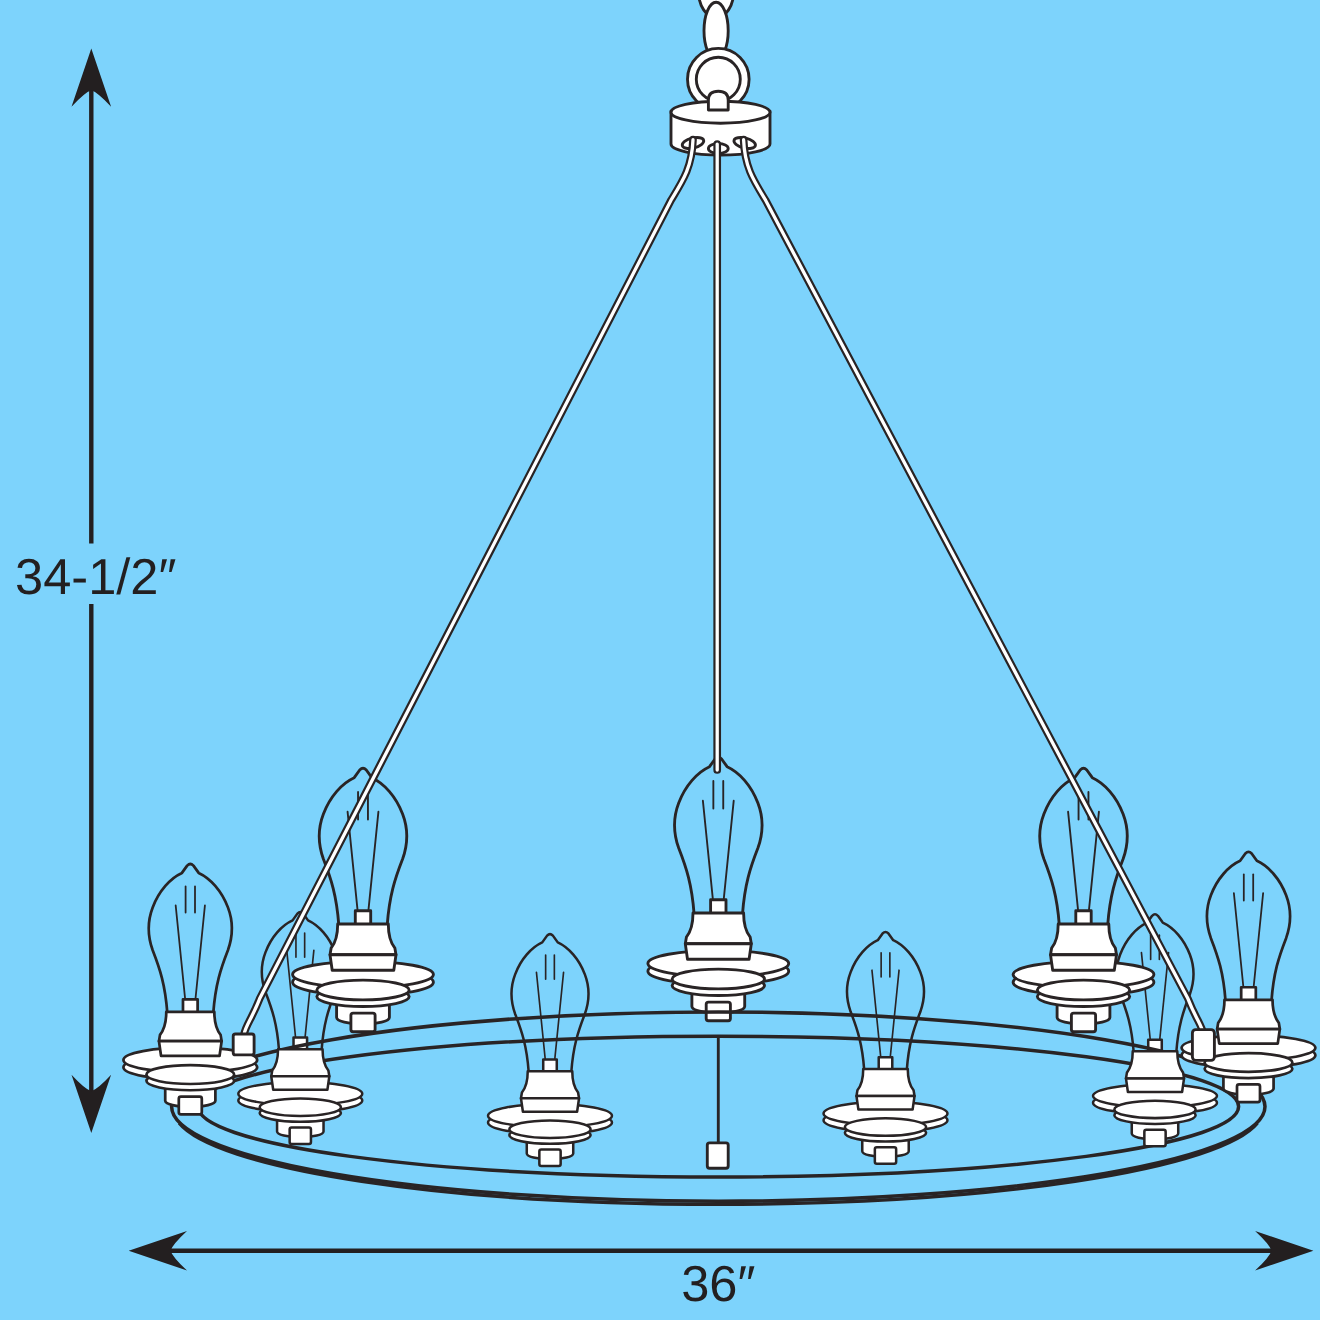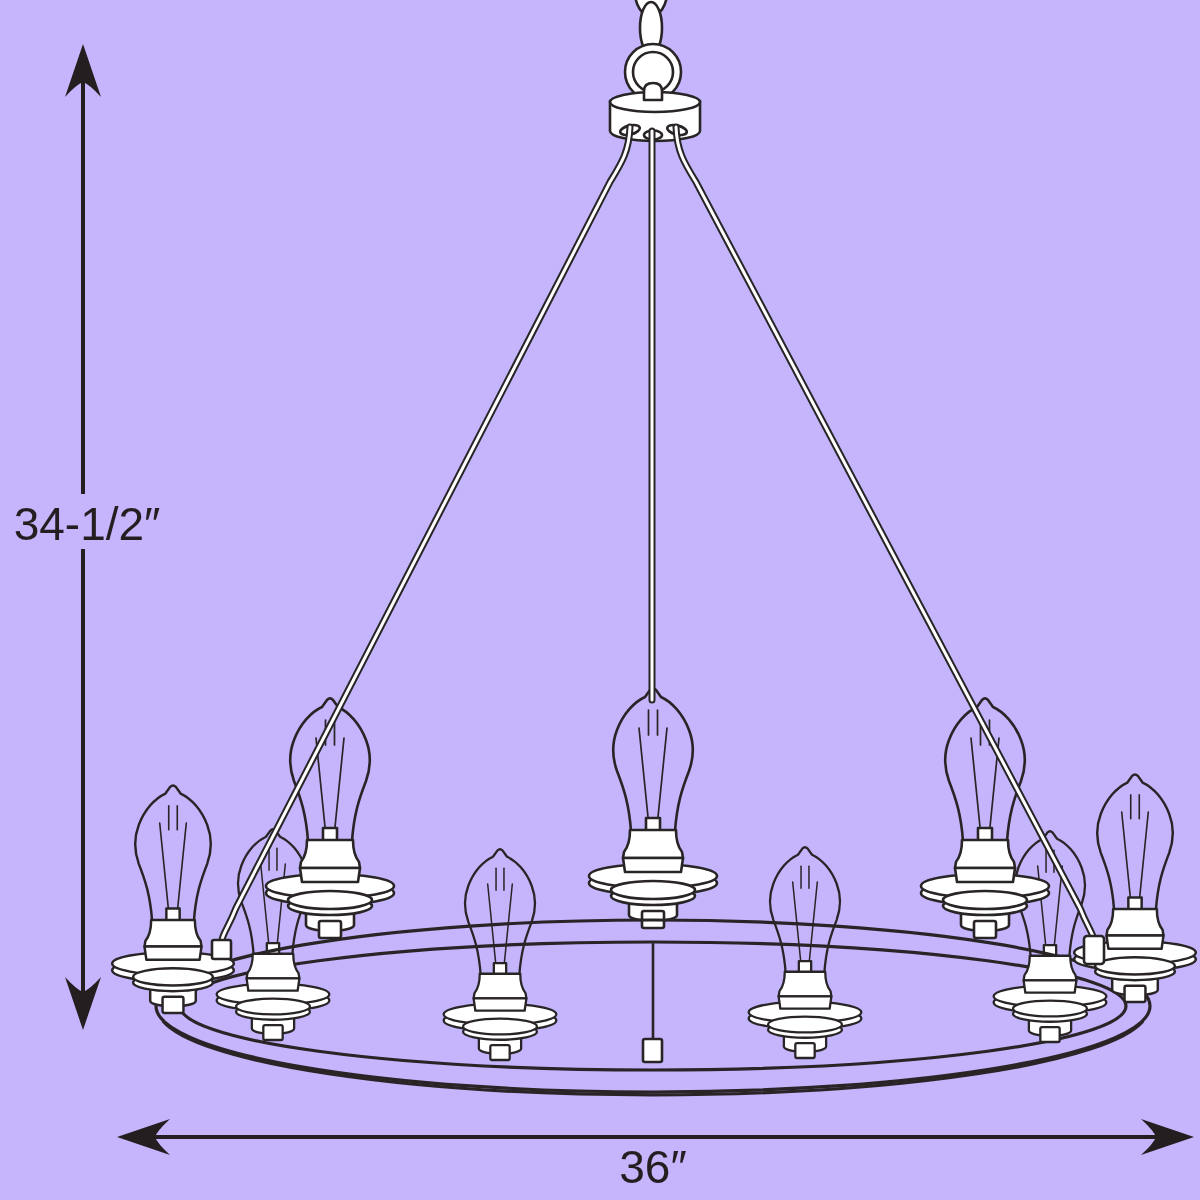--- a/index.html
+++ b/index.html
@@ -1,16 +1,16 @@
 <!DOCTYPE html>
 <html><head>
 <meta charset="utf-8">
 <style>
   html,body{margin:0;padding:0;background:#ffffff;}
-  .stage{position:relative;width:1200px;height:1200px;background:#c4b5fd;overflow:hidden;}
+  .stage{position:relative;width:1200px;height:1200px;background:#7dd3fc;overflow:hidden;}
   svg{display:block;}
   .ln{stroke:#292425;stroke-width:2.6;stroke-linecap:round;stroke-linejoin:round;fill:none;}
   .fw{fill:#ffffff;}
   .fil path{stroke:#292425;stroke-width:1.7;stroke-linecap:round;fill:none;}
   .rodO{stroke:#292425;stroke-width:7;fill:none;stroke-linecap:round;}
   .rodI{stroke:#ffffff;stroke-width:3;fill:none;stroke-linecap:round;}
   .bn{stroke:#292425;stroke-width:3.2;fill:none;}
   .dimline{stroke:#231f20;stroke-width:4;fill:none;}
   .dimhead{fill:#231f20;stroke:none;}
   .dimtext{font-family:"Liberation Sans",sans-serif;font-size:46px;fill:#231f20;}

